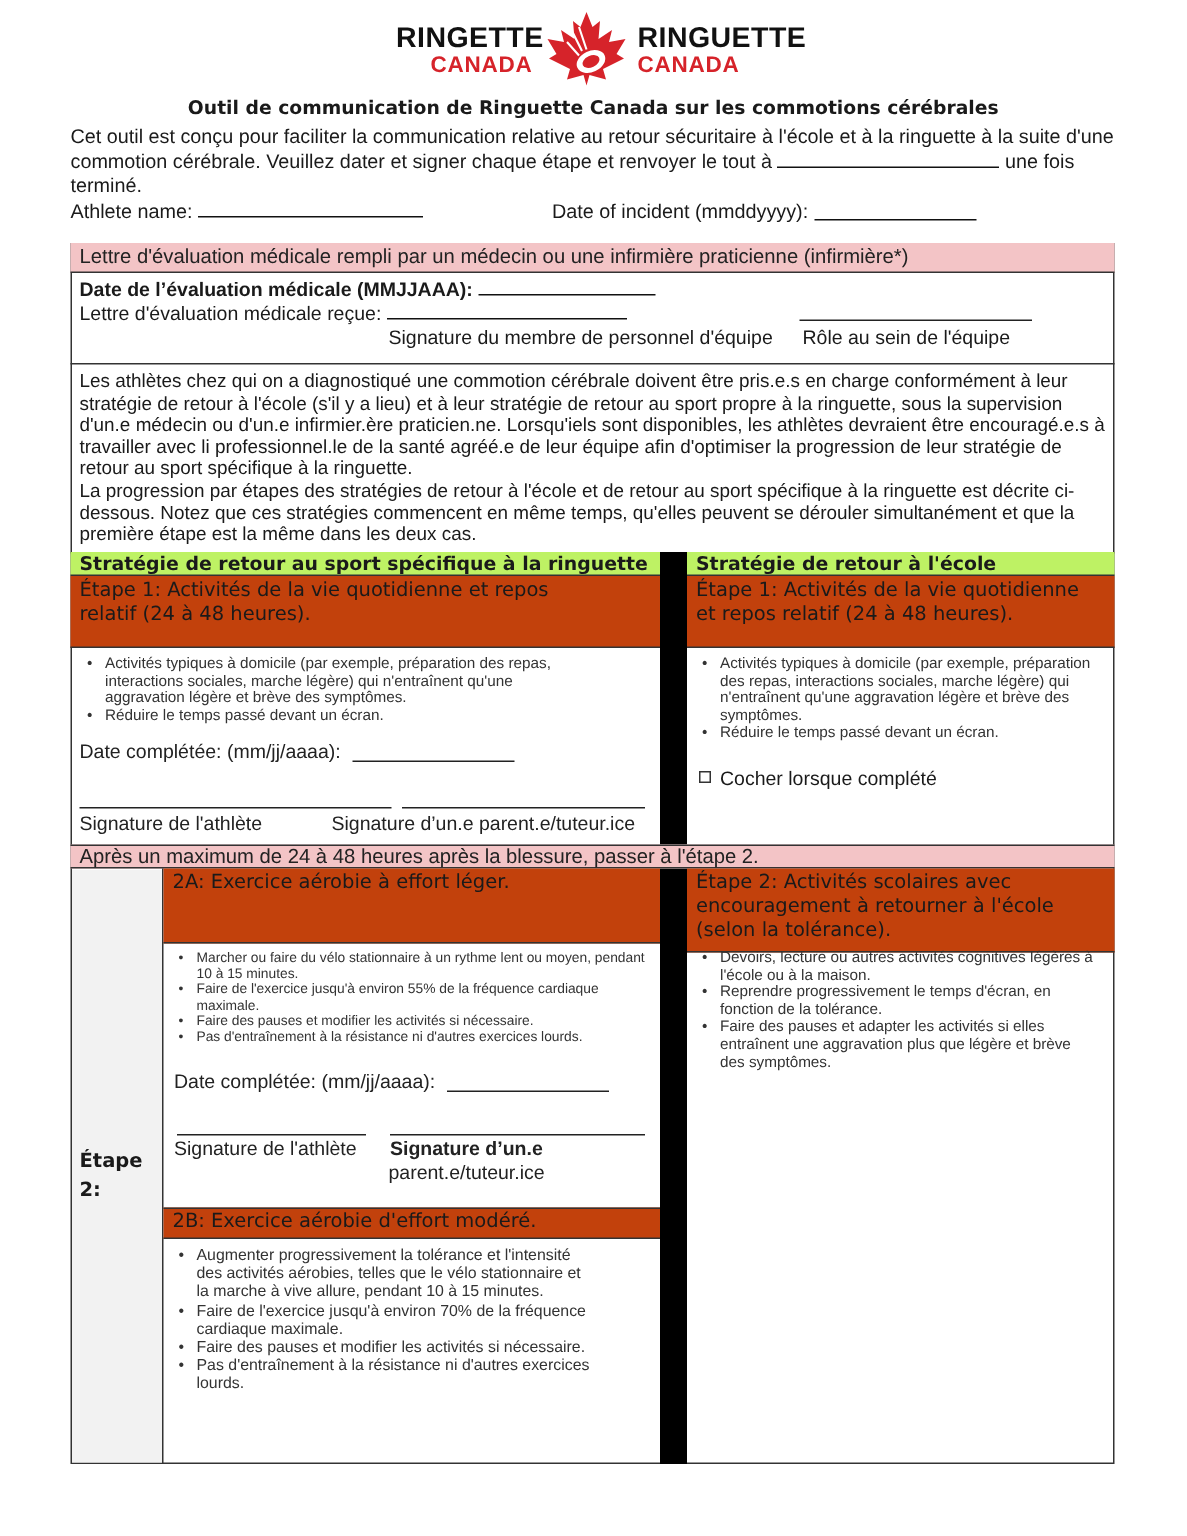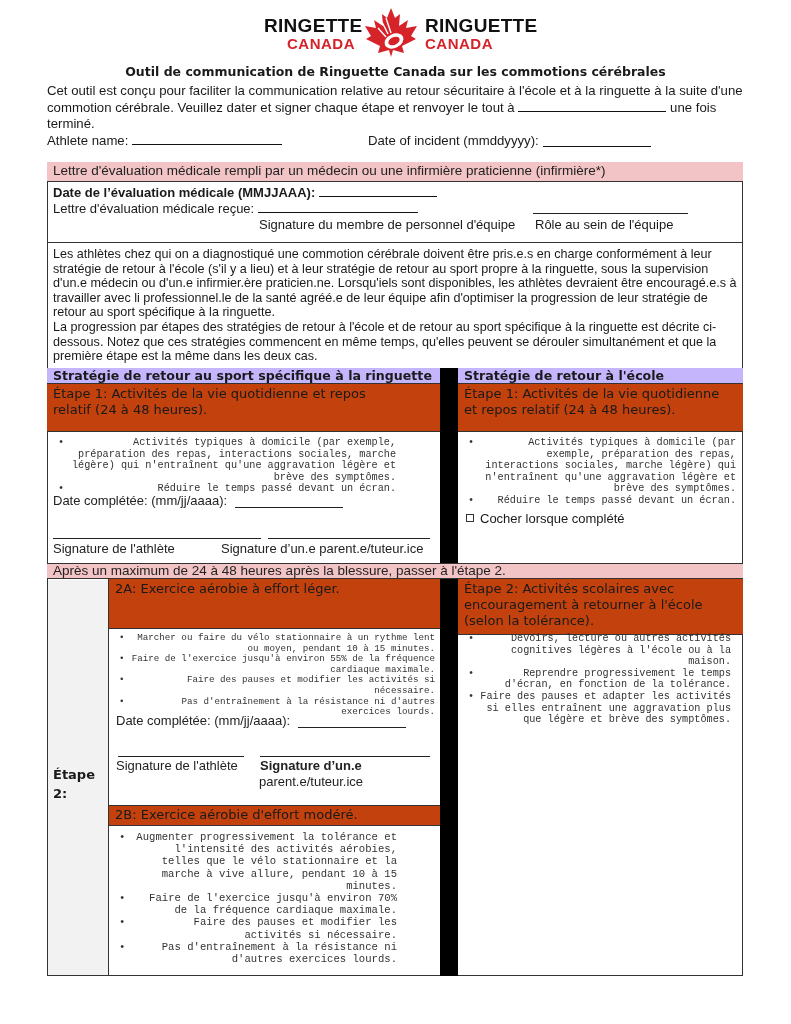--- a/index.html
+++ b/index.html
@@ -21,25 +21,25 @@
 
   
   .frame { position: absolute; left: 47px; top: 162px; width: 696px; height: 814px; border: 1.5px solid #333; }
   .pink-band { position: absolute; background: #f3c4c6; border-bottom: 1.5px solid #333; font-family: Liberation Sans, sans-serif; font-size: 13.5px; padding-left: 6px; color: #222; }
   .hline { position: absolute; height: 0; border-top: 1.5px solid #333; }
   .vline { position: absolute; width: 0; border-left: 1.5px solid #333; }
 
   .eval-block { position: absolute; left: 53px; top: 185px; width: 690px; font-family: "Liberation Sans", sans-serif; font-size: 13px; }
   .paragraph { position: absolute; left: 53px; top: 247px; width: 690px; font-family: "Liberation Sans", sans-serif; font-size: 12.6px; line-height: 14.6px; }
 
-  .gray-head { position: absolute; background: #c4b5fd; font-weight: bold; font-size: 12.6px; padding-left: 6px; border-bottom: 1.5px solid #333; }
+  .gray-head { position: absolute; background: #bef264; font-weight: bold; font-size: 12.6px; padding-left: 6px; border-bottom: 1.5px solid #333; }
   .light-head { position: absolute; background: #c2410c; font-weight: normal; font-size: 13px; line-height: 16px; padding: 2px 6px; border-bottom: 1.5px solid #333; }
   .black-col { position: absolute; background: #000; }
 
-  ul.bullets { list-style: none; font-family: Liberation Mono, monospace; color: #333; text-align: right; }
+  ul.bullets { list-style: none; font-family: Liberation Sans, sans-serif; color: #333; }
   ul.bullets li { position: relative; padding-left: 14px; }
   ul.bullets li::before { content: "•"; position: absolute; left: 2px; top: 0; }
 
   .small-text { font-size: 10.2px; line-height: 11.6px; }
   .tiny-text { font-size: 9.2px; line-height: 10.6px; }
   .med-text { font-size: 10.6px; line-height: 12.2px; }
 
   .label { position: absolute; font-family: "Liberation Sans", sans-serif; font-size: 13px; color: #222; white-space: nowrap; }
   .sig-line { position: absolute; height: 0; border-top: 1px solid #222; }
 

